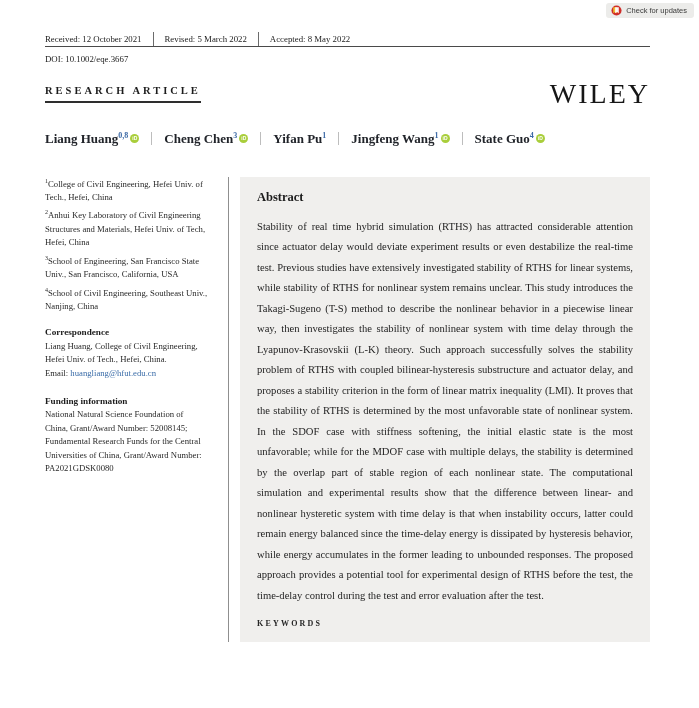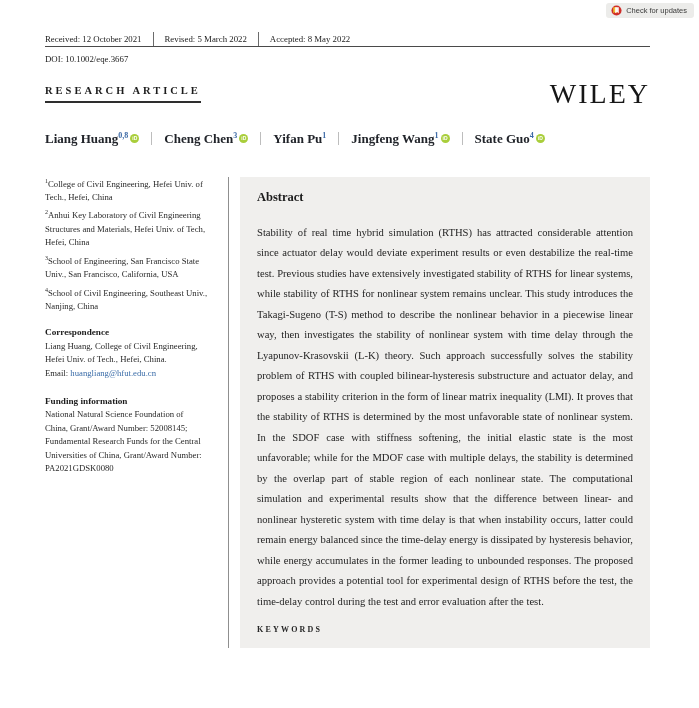--- a/index.html
+++ b/index.html
@@ -96,21 +96,21 @@
   .email-link { color: #3a6ca8; text-decoration: none; cursor: pointer; }
 
   
   .abstract-box {
     flex: 1; margin-left: 11px;
     background: #f0efed;
     padding: 13px 17px 14px 17px;
   }
   .abstract-heading { font-size: 12.5px; font-weight: bold; color: #1c1c1c; }
   .abstract-text {
-    margin-top: 18px;
+    margin-top: 12px;
     font-size: 10.6px; line-height: 20.5px; color: #242424;
     text-align: justify;
   }
   .keywords-heading {
     margin-top: 13px;
     font-size: 8px; font-weight: bold; letter-spacing: 2.2px; color: #262626;
   }
 </style>
 </head>
 <body>

